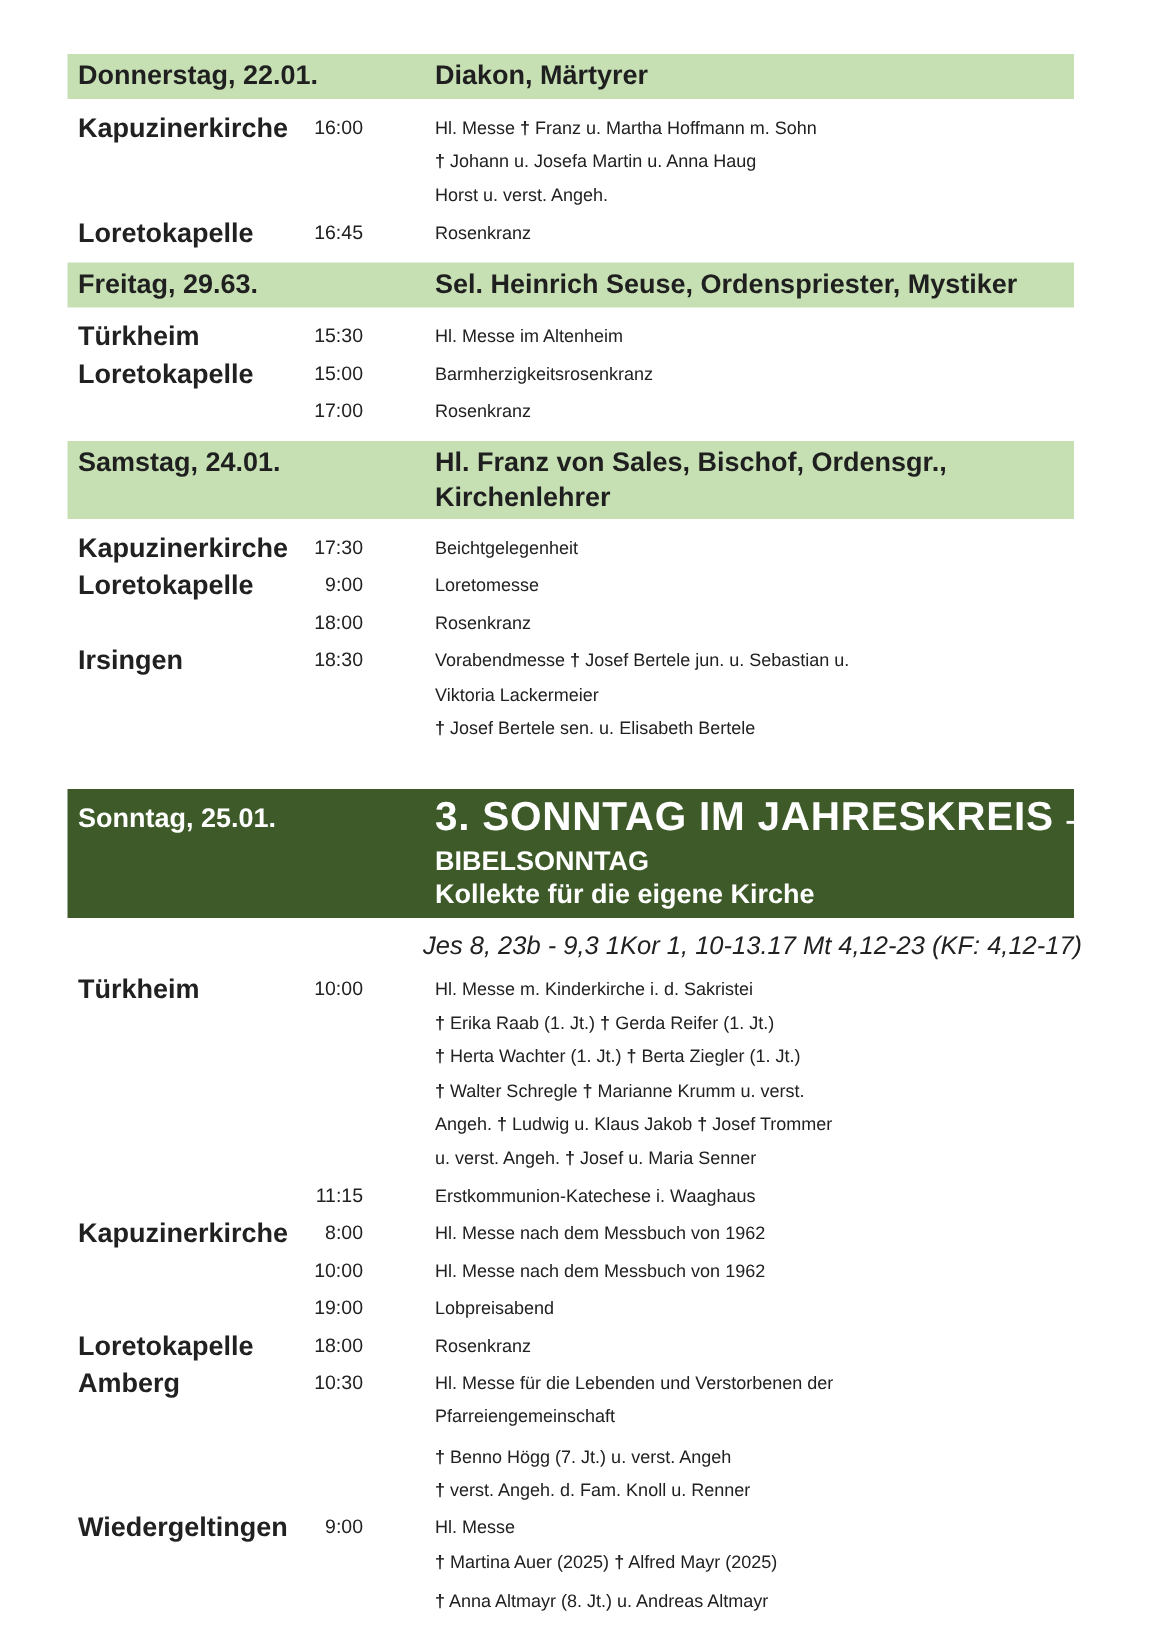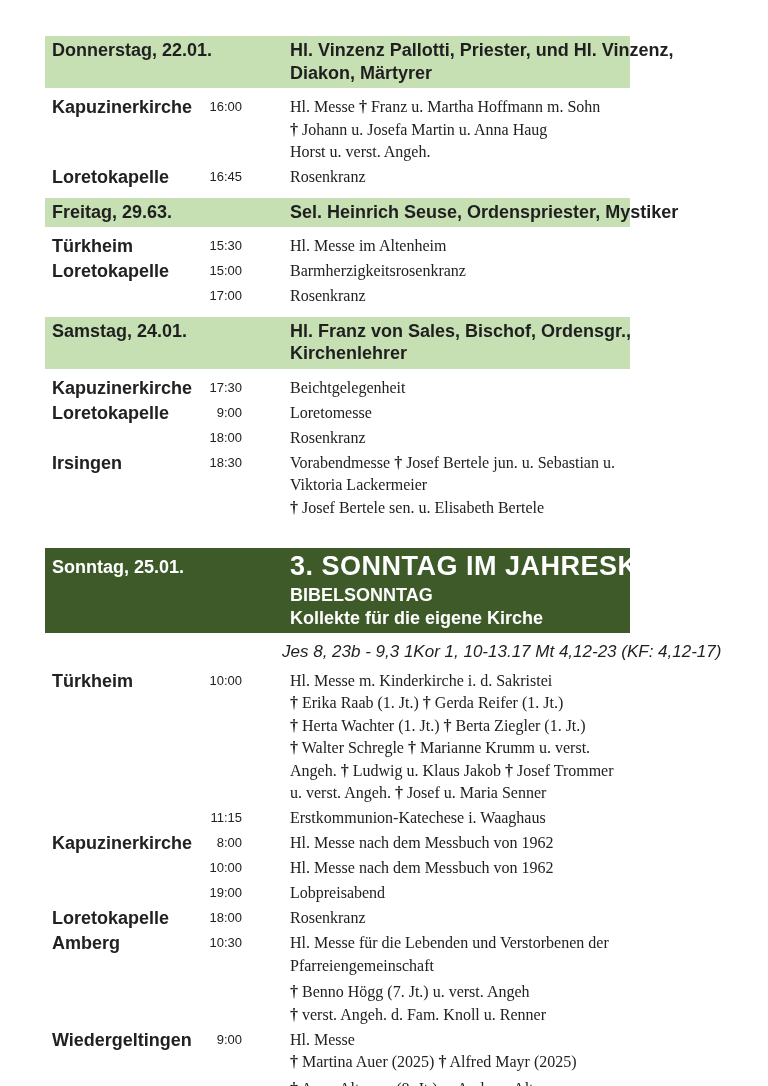--- a/index.html
+++ b/index.html
@@ -18,63 +18,62 @@
   }
   .page{padding-top:36px;margin-left:45px;width:671px;}
   .section{margin-top:0;}
   .section + .section{margin-top:9px;}
   
   .bar{
     display:grid;
     grid-template-columns:146px 44px 48px 426px;
     padding:3px 0 4px 7px;
     box-sizing:border-box;
-    width:585px;
+    width:671px;
   }
   .bar.light{background:var(--light-bar);color:var(--bar-text);}
   .bar.dark{background:var(--dark-bar);color:var(--dark-bar-text);margin-top:29px;}
   .bar .cell-date{grid-column:1 / span 3;font-weight:bold;font-size:18px;line-height:22.5px;}
   .bar.dark .cell-date{padding-top:5px;}
   .bar .cell-title{grid-column:4;font-weight:bold;font-size:18px;line-height:22.5px;}
   .title-line{white-space:nowrap;}
   .title-big{font-size:27px;line-height:31px;white-space:nowrap;letter-spacing:.5px;}
   .title-big .dash{font-size:19px;letter-spacing:0;}
   
   .rows{margin-top:8px;}
   .row{
     display:grid;
     grid-template-columns:146px 44px 48px 426px;
     padding-left:7px;
     box-sizing:border-box;
   }
   .row + .row{margin-top:2.5px;}
   .loc{font-weight:bold;font-size:18px;line-height:22.5px;}
   .time{font-size:13px;line-height:22.5px;text-align:right;}
-  .desc{grid-column:4;font-size:16px;line-height:22.5px;font-family:Liberation Serif, serif;}
+  .desc{grid-column:4;font-size:12px;line-height:22.5px;}
   .desc-line{white-space:nowrap;}
   .desc-line.gap{margin-top:4px;}
   .dagger{font-weight:bold;}
   .readings{
     display:grid;grid-template-columns:146px 44px 48px 426px;
     padding-left:7px;margin-top:8px;margin-bottom:-2px;
   }
   .readings .readings-text{
     grid-column:4;font-style:italic;font-size:17px;line-height:22.5px;
     white-space:nowrap;margin-left:-8px;
   }
 </style>
 </head>
 <body>
 
 <main class="page">
     <section class="section">
       <div class="bar light">
         <div class="cell-date">Donnerstag, 22.01.</div>
         <div class="cell-title">
-          <div class="title-line">Hl. Vinzenz Pallotti, Priester, und Hl. Vinzenz,</div>
           <div class="title-line">Diakon, Märtyrer</div>
         </div>
       </div>
       <div class="rows">
         <div class="row">
           <div class="loc">Kapuzinerkirche</div>
           <div class="time">16:00</div>
           <div></div>
           <div class="desc">
             <div class="desc-line">Hl. Messe <span class="dagger">†</span> Franz u. Martha Hoffmann m. Sohn</div>

